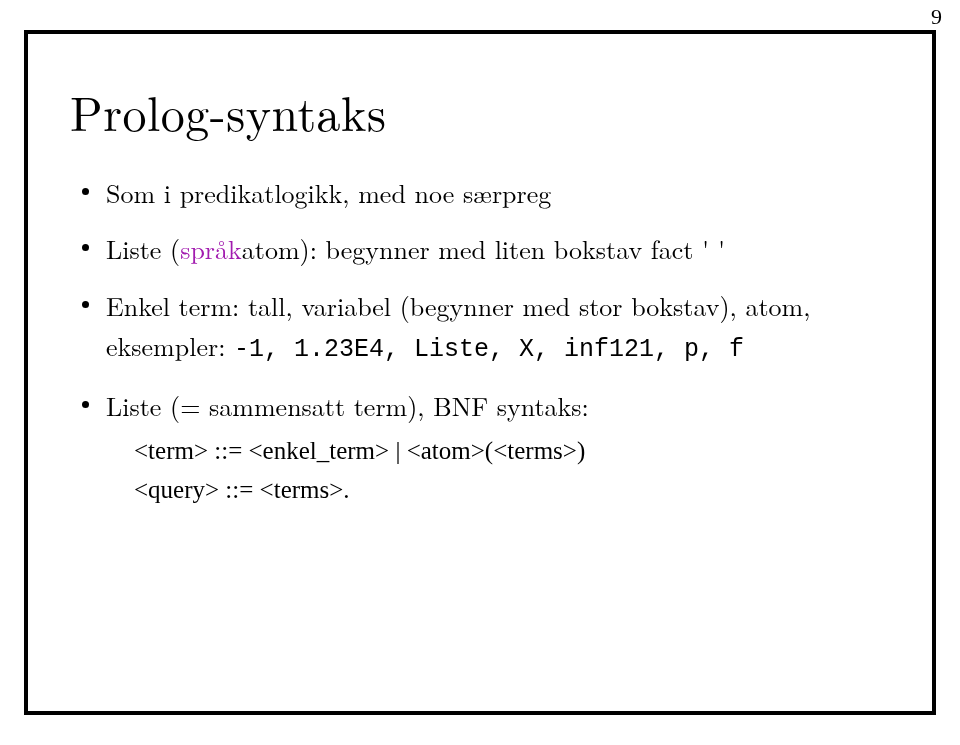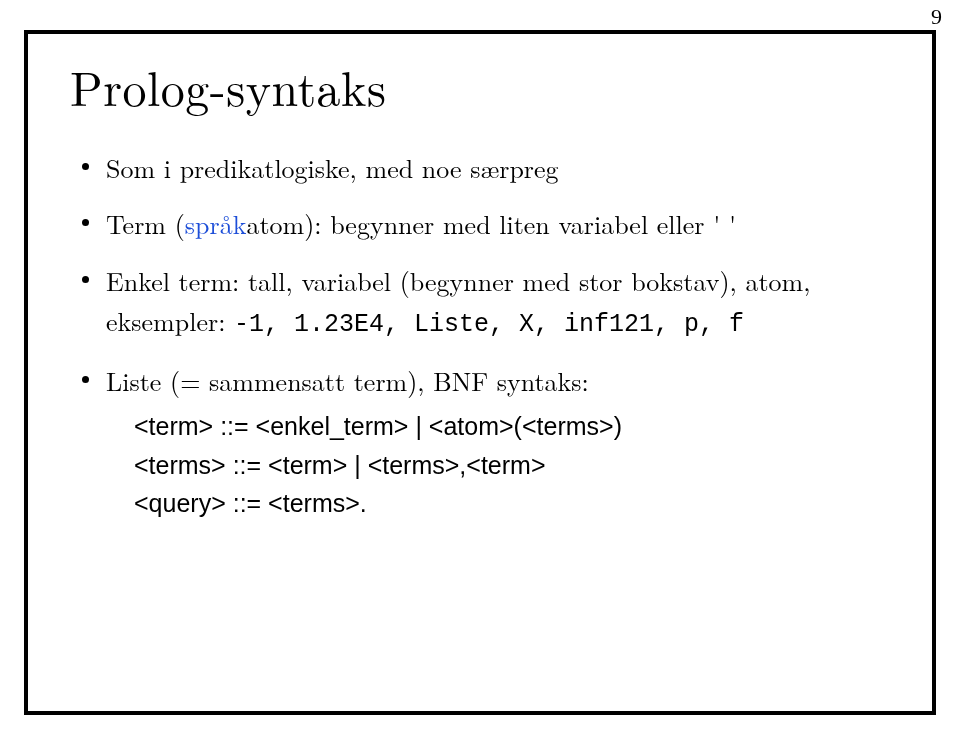--- a/index.html
+++ b/index.html
@@ -18,21 +18,21 @@
     box-sizing: border-box;
   }
   .frame {
     position: absolute;
     left: 24px;
     top: 30px;
     right: 24px;
     bottom: 30px;
     border: 4px solid #000;
     box-sizing: border-box;
-    padding: 14px 42px 24px 42px;
+    padding: 39px 42px 24px 42px;
   }
   .pagenum {
     position: absolute;
     top: 4px;
     right: 18px;
     font-size: 22px;
     font-family: Georgia, "Times New Roman", serif;
   }
   h1.title {
     font-weight: normal;
@@ -56,65 +56,64 @@
     content: "";
     position: absolute;
     left: 4px;
     top: 0.58em;
     width: 7px;
     height: 7px;
     background: #000;
     border-radius: 50%;
   }
   .lang {
-    color: #1d4ed8; 
+    color: #a21caf; 
   }
   .tt {
     font-family: "CMU Typewriter Text", "Courier New", Courier, monospace;
     font-size: 25px;
     text-align: right;
   }
   .bnf {
     margin: 6px 0 0 28px;
   }
   .bnf-line {
-    font-family: Liberation Sans, sans-serif;
+    font-family: Liberation Serif, serif;
     font-size: 25px;
     line-height: 1.55;
     white-space: pre;
   }
 </style>
 </head>
 <body>
 
 <div class="page">
   <div class="pagenum">9</div>
 
   <div class="frame">
     <h1 class="title">Prolog-syntaks</h1>
 
     <ul class="bullets">
 
       <li>
-        <span>Som i predikatlogiske, med noe særpreg</span>
+        <span>Som i predikatlogikk, med noe særpreg</span>
       </li>
 
       <li>
-        <span>Term (</span><span class="lang">språk</span><span>atom): begynner med liten variabel eller ' '</span>
+        <span>Liste (</span><span class="lang">språk</span><span>atom): begynner med liten bokstav fact ' '</span>
       </li>
 
       <li>
         <span>Enkel term: tall, variabel (begynner med stor bokstav), atom, eksempler: </span><span class="tt">-1, 1.23E4, Liste, X, inf121, p, f</span>
       </li>
 
       <li>
         <span>Liste (= sammensatt term), BNF syntaks:</span>
         <div class="bnf">
           <div class="bnf-line">&lt;term&gt; ::= &lt;enkel_term&gt; | &lt;atom&gt;(&lt;terms&gt;)</div>
-          <div class="bnf-line">&lt;terms&gt; ::= &lt;term&gt; | &lt;terms&gt;,&lt;term&gt;</div>
           <div class="bnf-line">&lt;query&gt; ::= &lt;terms&gt;.</div>
         </div>
       </li>
 
 
     </ul>
   </div>
 </div>
 
 </body></html>

